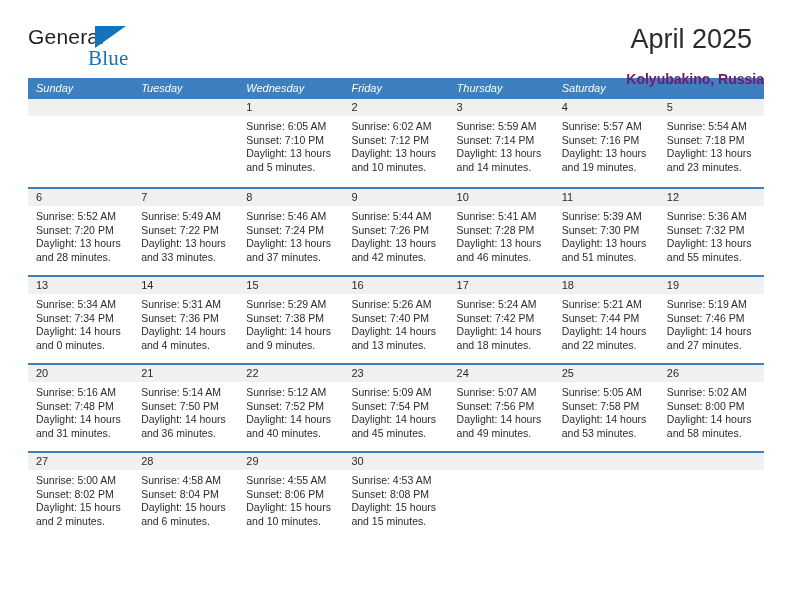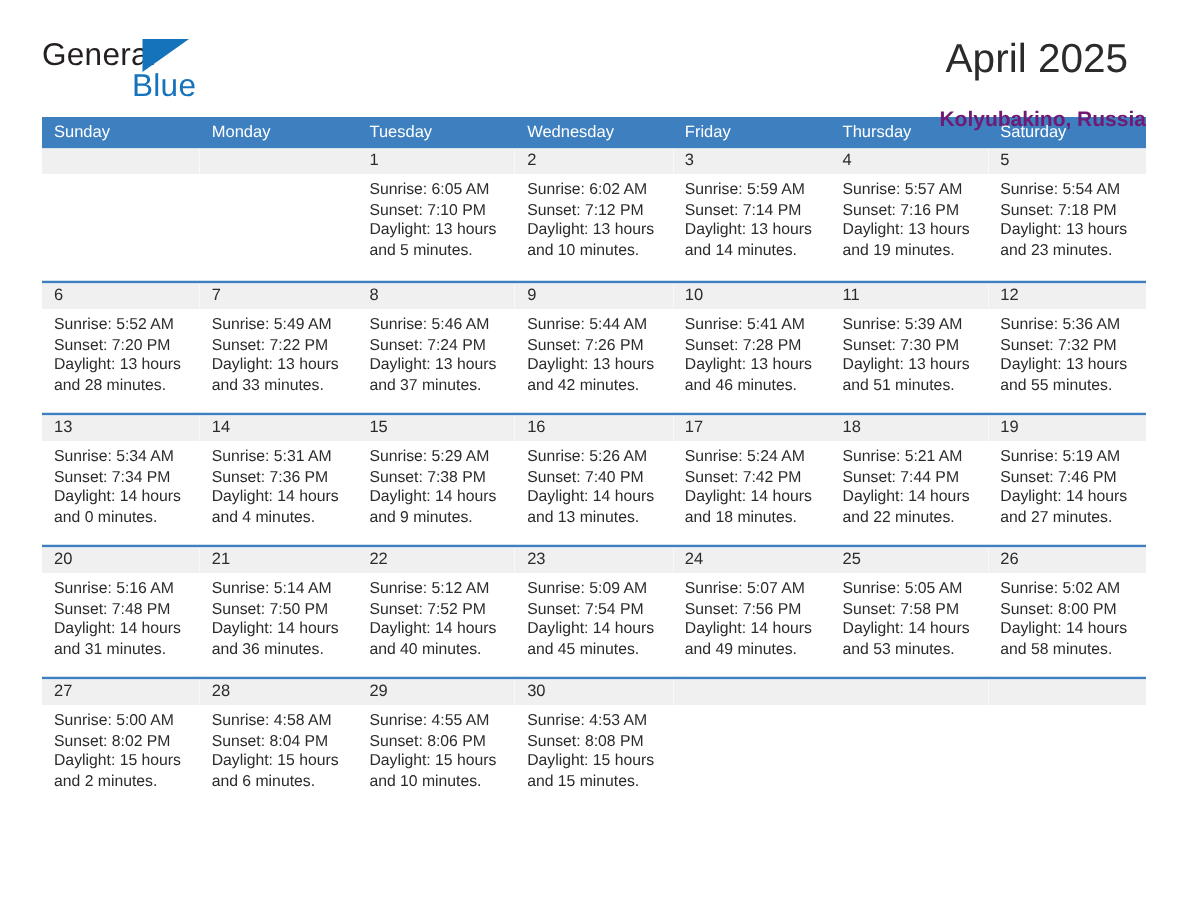--- a/index.html
+++ b/index.html
@@ -47,21 +47,21 @@
     color: #231f20;
     font-family: "Liberation Sans", sans-serif;
   }
   .brand-blue {
     position: absolute;
     left: 60px;
     top: 21px;
     font-size: 21px;
     letter-spacing: .2px;
     color: #1573bb;
-    font-family: Liberation Sans, sans-serif;
+    font-family: Liberation Serif, serif;
   }
   .brand-triangle {
     position: absolute;
     left: 67px;
     top: 1px;
     width: 0;
     height: 0;
     border-left: 31px solid #1573bb;
     border-bottom: 22px solid transparent;
   }
@@ -89,20 +89,21 @@
   .calendar {
     width: 736px;
     margin-top: 3px;
   }
 
   .dow-row {
     display: grid;
     grid-template-columns: repeat(7, 1fr);
     background: #3d7fbf;
     height: 21px;
+    font-style: italic;
   }
   .dow {
     color: #ffffff;
     font-size: 11px;
     line-height: 21px;
     padding-left: 8px;
     box-sizing: border-box;
     white-space: nowrap;
   }
 
@@ -162,21 +163,20 @@
     <div class="titles">
       <div class="cal-title">April 2025</div>
       <div class="cal-subtitle">Kolyubakino, Russia</div>
     </div>
 
   </div>
 
   <div class="calendar">
     <div class="dow-row" id="dow-row">
         <div class="dow">Sunday</div>
-        <div class="dow">Monday</div>
         <div class="dow">Tuesday</div>
         <div class="dow">Wednesday</div>
         <div class="dow">Friday</div>
         <div class="dow">Thursday</div>
         <div class="dow">Saturday</div>
       </div>
     <div id="weeks-container">
         <div class="week first">
           <div class="cell empty">
             <div class="daynum-band"></div>

